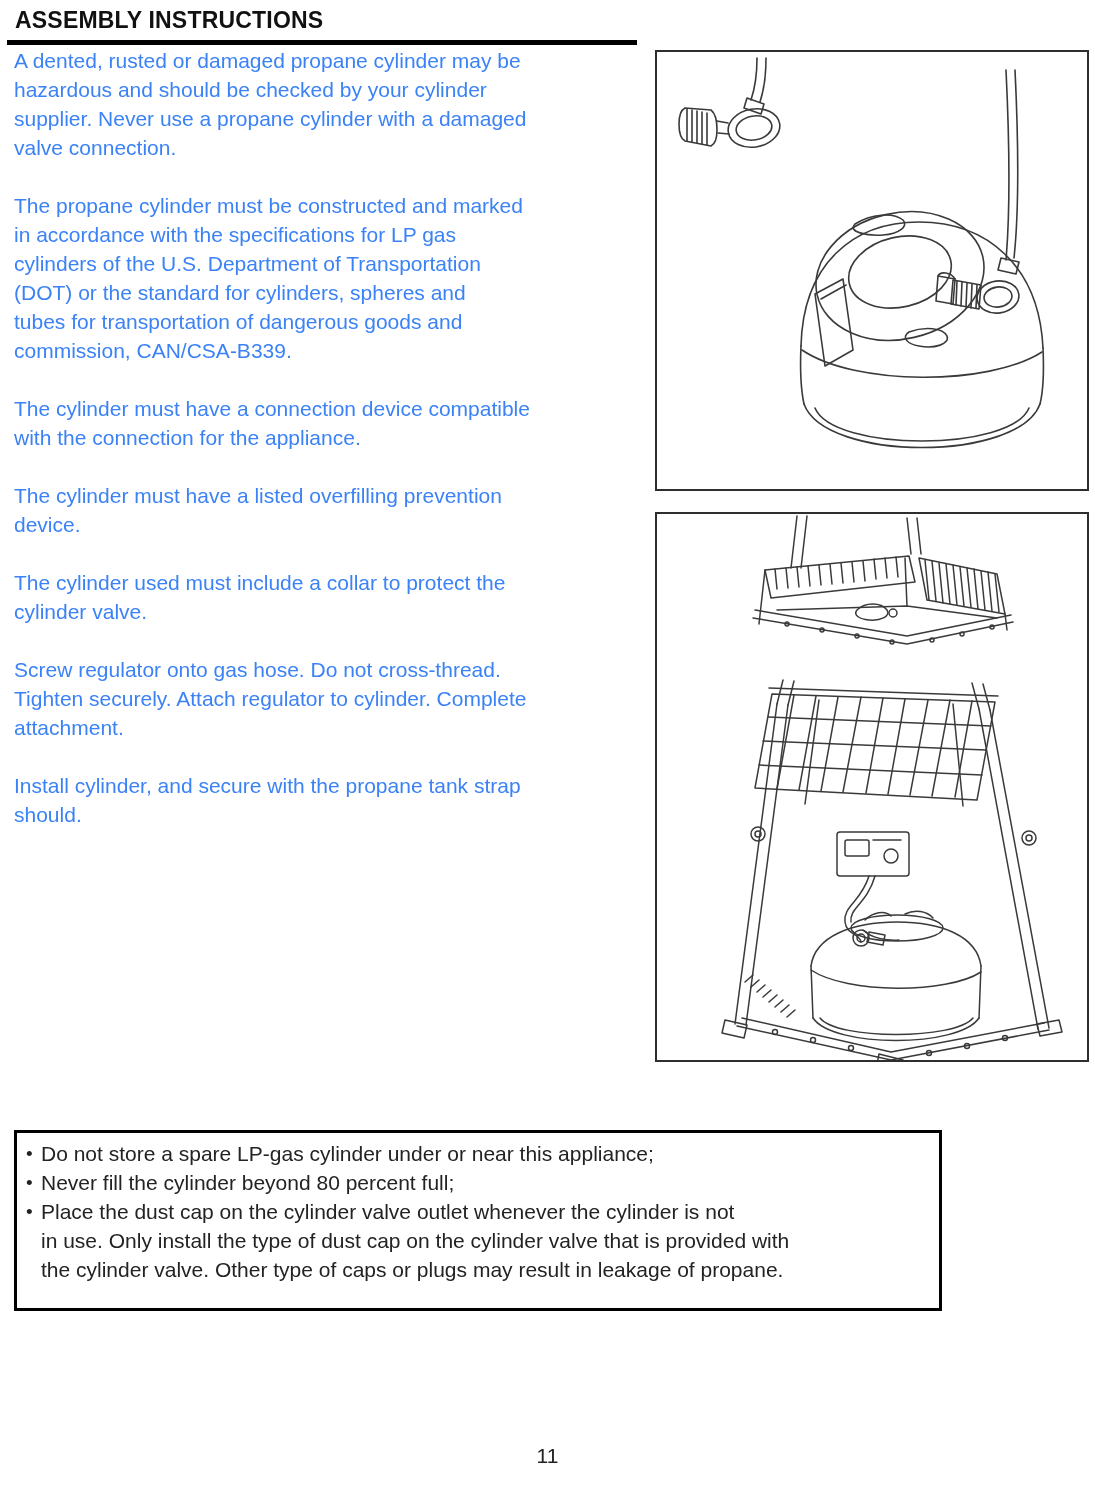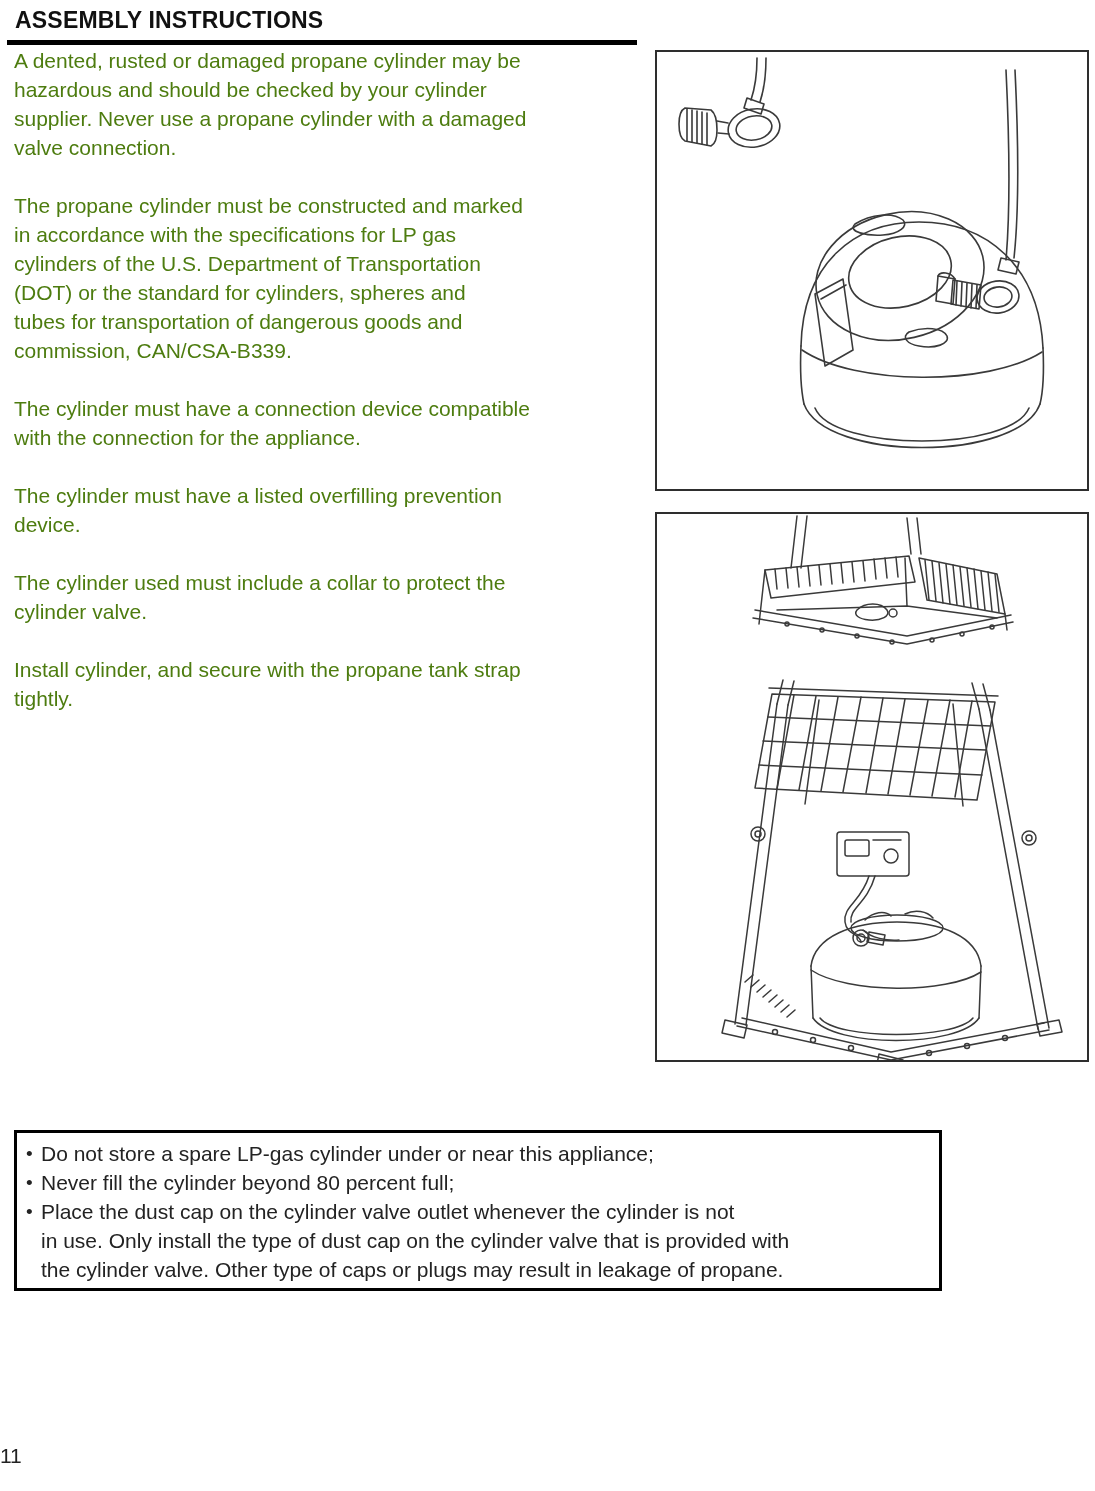--- a/index.html
+++ b/index.html
@@ -16,48 +16,48 @@
 
   .header { position: absolute; left: 7px; top: 0; width: 630px; }
   .page-title {
     font-size: 23px; font-weight: bold; margin: 8px;
     line-height: 24px; letter-spacing: 0.2px; color: #111;
   }
   .title-rule { height: 5px; background: #000; margin-top: 1px; }
 
   .text-col {
     position: absolute; left: 14px; top: 46px; width: 634px;
-    font-size: 21px; line-height: 29px; color: #4d7c0f;
+    font-size: 21px; line-height: 29px; color: #3b82f6;
   }
   .para { margin: 0 0 29px 0; white-space: pre-line; }
 
   .fig {
     position: absolute; background: #fff;
     border: 2px solid #2e2e2e; margin: 0; padding: 0;
   }
   .fig-1 { left: 655px; top: 50px;  width: 434px; height: 441px; }
   .fig-2 { left: 655px; top: 512px; width: 434px; height: 550px; }
   .fig svg { display: block; width: 100%; height: 100%; }
 
   .warning-box {
     position: absolute; left: 14px; top: 1130px; width: 928px;
     border: 3px solid #000; background: #fff;
-    padding: 6px 8px 4px 4px;
+    padding: 6px 8px 24px 4px;
     font-size: 21px; line-height: 29px; color: #232323;
   }
   .wbullet { position: relative; padding-left: 20px; white-space: pre-line; }
   .wbullet::before {
     content: "\2022";
     position: absolute; left: 5px; top: 0;
     font-size: 19px;
   }
 
   .page-number {
     position: absolute; left: 0; top: 1444px; width: 100%;
-    text-align: left; font-size: 21px; color: #222;
+    text-align: center; font-size: 21px; color: #222;
   }
 </style>
 </head>
 <body>
 
 <div class="page">
 
   <header class="header">
     <h1 class="page-title">ASSEMBLY INSTRUCTIONS</h1>
     <div class="title-rule"></div>
@@ -73,22 +73,25 @@
 cylinders of the U.S. Department of Transportation
 (DOT) or the standard for cylinders, spheres and
 tubes for transportation of dangerous goods and
 commission, CAN/CSA-B339.</p>
     <p class="para">The cylinder must have a connection device compatible
 with the connection for the appliance.</p>
     <p class="para">The cylinder must have a listed overfilling prevention
 device.</p>
     <p class="para">The cylinder used must include a collar to protect the
 cylinder valve.</p>
+    <p class="para">Screw regulator onto gas hose. Do not cross-thread.
+Tighten securely. Attach regulator to cylinder. Complete
+attachment.</p>
     <p class="para">Install cylinder, and secure with the propane tank strap
-tightly.</p>
+should.</p>
   </section>
 
   <figure class="fig fig-1">
     <svg viewBox="0 0 430 437" fill="none" stroke="#3a3a3a" stroke-width="1.6" stroke-linecap="round" stroke-linejoin="round">
 
       <path d="M100 6 C 100 24 98 36 94 48"></path>
       <path d="M109 6 C 109 24 107 38 103 50"></path>
       <path d="M90 46 L107 52 L104 62 L87 56 Z"></path>
       <ellipse cx="97" cy="76" rx="26" ry="19" transform="rotate(-10 97 76)"></ellipse>
       <ellipse cx="97" cy="76" rx="18" ry="12" transform="rotate(-10 97 76)"></ellipse>

